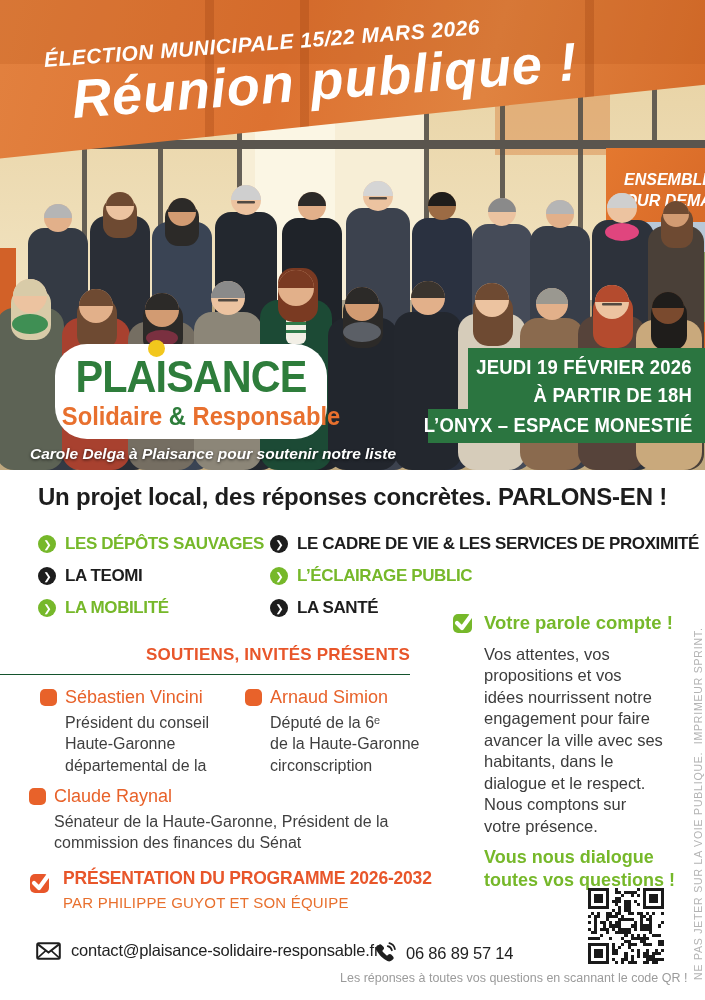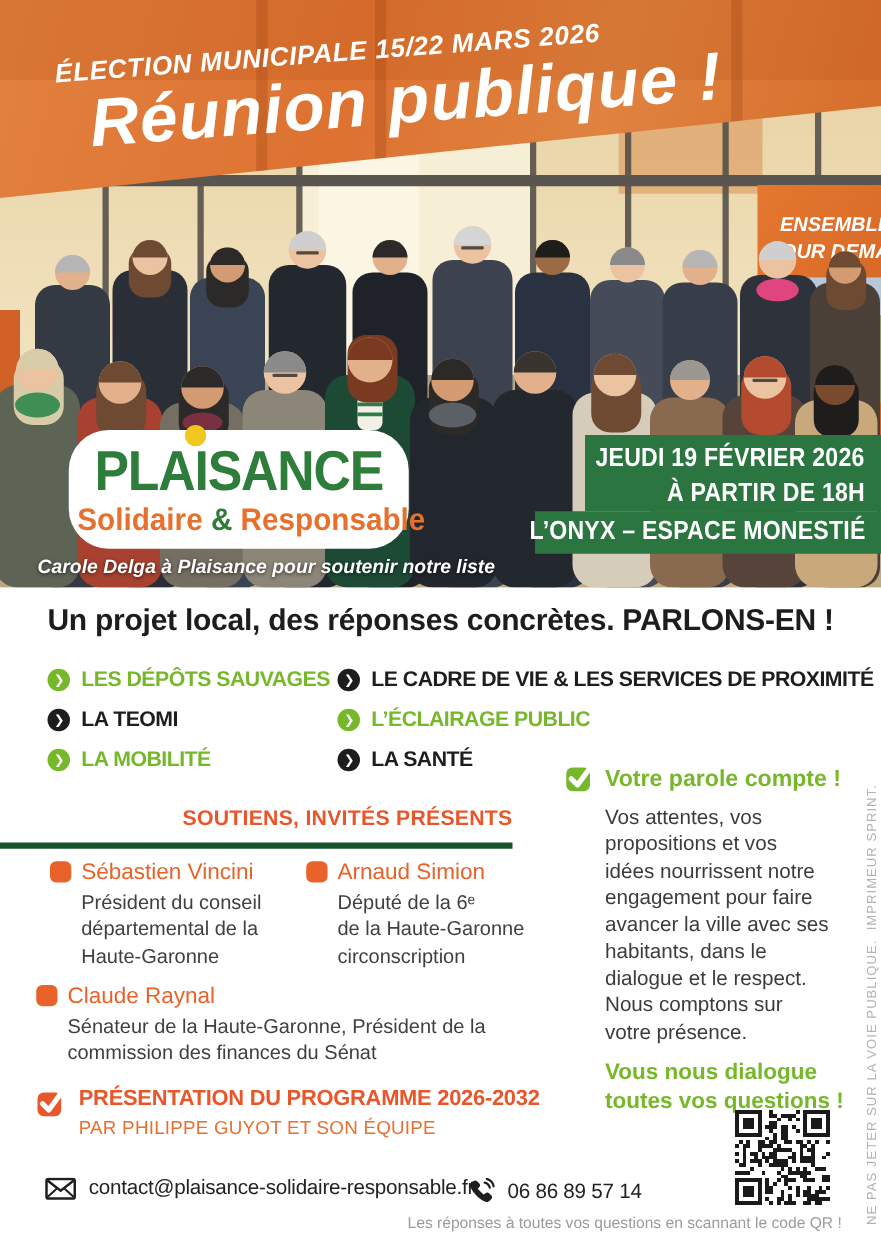--- a/index.html
+++ b/index.html
@@ -35,40 +35,40 @@
   
   .headline{position:absolute;left:0;top:483px;width:705px;text-align:center;font-size:24px;font-weight:bold;
     color:#1d1d1d;letter-spacing:-.2px;}
   .topic{position:absolute;display:flex;align-items:center;gap:9px;height:22px;}
   .chev{width:18px;height:18px;border-radius:50%;display:flex;align-items:center;justify-content:center;
     color:#fff;font-size:10px;font-weight:bold;flex:0 0 18px;padding-left:1px;box-sizing:border-box;}
   .chev.green{background:#76b82a}.chev.dark{background:#1d1d1d}
   .topic-label{font-size:17px;font-weight:bold;letter-spacing:-.4px;white-space:nowrap;}
   .topic-label.green{color:#76b82a}.topic-label.dark{color:#1d1d1d}
   .supporters-head{position:absolute;left:0;top:645px;width:410px;text-align:right;font-size:17px;font-weight:bold;
-    color:#e8562a;letter-spacing:.2px;padding-bottom:9px;border-bottom:5px solid #14532d;}
+    color:#e8562a;letter-spacing:.2px;padding-bottom:9px;border-bottom:1px solid #14532d;}
   .person{position:absolute;}
   .bullet-sq{position:absolute;left:0;top:2px;width:17px;height:17px;border-radius:5px;background:#e8622a;}
   .person-name{margin-left:25px;font-size:18px;font-weight:normal;color:#e8622a;white-space:nowrap;}
   .person-role{margin-left:25px;margin-top:4px;font-size:16px;color:#3f3f3f;line-height:1.33;}
   .check-icon{overflow:visible;flex:0 0 22px;}
   .prog{position:absolute;left:30px;top:868px;}
   .prog .check-icon{position:absolute;left:0;top:3px;}
   .prog-title{margin-left:33px;font-size:17.5px;font-weight:bold;color:#e8562a;letter-spacing:-.2px;white-space:nowrap;}
   .prog-sub{margin-left:33px;margin-top:5px;font-size:15px;color:#e8702e;letter-spacing:.2px;white-space:nowrap;}
   .parole{position:absolute;left:453px;top:611px;width:215px;}
   .parole-title-row{display:flex;gap:9px;align-items:flex-start;}
   .parole-title{font-size:18.5px;font-weight:bold;color:#76b82a;white-space:nowrap;padding-top:1px;}
   .parole-body{margin-left:31px;margin-top:10px;width:180px;font-size:16.5px;line-height:1.3;color:#3c3c3c;}
   .parole-close{margin-left:31px;margin-top:9px;font-size:18px;font-weight:bold;color:#76b82a;line-height:1.28;white-space:nowrap;}
   .qr{position:absolute;left:588px;top:888px;width:76px;height:76px;}
   .contact-row{position:absolute;display:flex;align-items:center;gap:10px;}
   .c-email{left:36px;top:941px}.c-site{left:35px;top:965px}.c-phone{left:374px;top:942px}
   .contact-text{font-size:16.5px;color:#222;letter-spacing:-.2px;white-space:nowrap;}
-  .qr-note{position:absolute;left:326px;top:971px;width:342px;text-align:right;font-size:12.5px;color:#9b9b9b;white-space:nowrap;}
+  .qr-note{position:absolute;left:340px;top:971px;width:342px;text-align:right;font-size:12.5px;color:#9b9b9b;white-space:nowrap;}
   .print-notice{position:absolute;right:1px;top:595px;height:385px;display:flex;align-items:center;
     writing-mode:vertical-rl;transform:rotate(180deg);font-size:10.5px;color:#b3b3b3;letter-spacing:.8px;white-space:pre;}
 </style>
 </head>
 <body>
 
 <div class="page">
 
   <svg class="photo-svg" width="705" height="470" viewBox="0 0 705 470">
     <defs>
@@ -299,22 +299,22 @@
     <span class="topic-label dark">LA SANTÉ</span>
     </div>
 
   <div class="supporters-head">SOUTIENS, INVITÉS PRÉSENTS</div>
 
   <div class="person" style="left:40px;top:687px;width:205px">
     <span class="bullet-sq"></span>
     <div class="person-name">Sébastien Vincini</div>
     <div class="person-role">
       <div>Président du conseil</div>
+      <div>Haute-Garonne</div>
       <div>départemental de la</div>
-      <div>Haute-Garonne</div>
     </div>
   </div>
   <div class="person" style="left:245px;top:687px;width:205px">
     <span class="bullet-sq"></span>
     <div class="person-name">Arnaud Simion</div>
     <div class="person-role">
       <div>Député de la 6ᵉ</div>
       <div>de la Haute-Garonne</div>
       <div>circonscription</div>
     </div>

